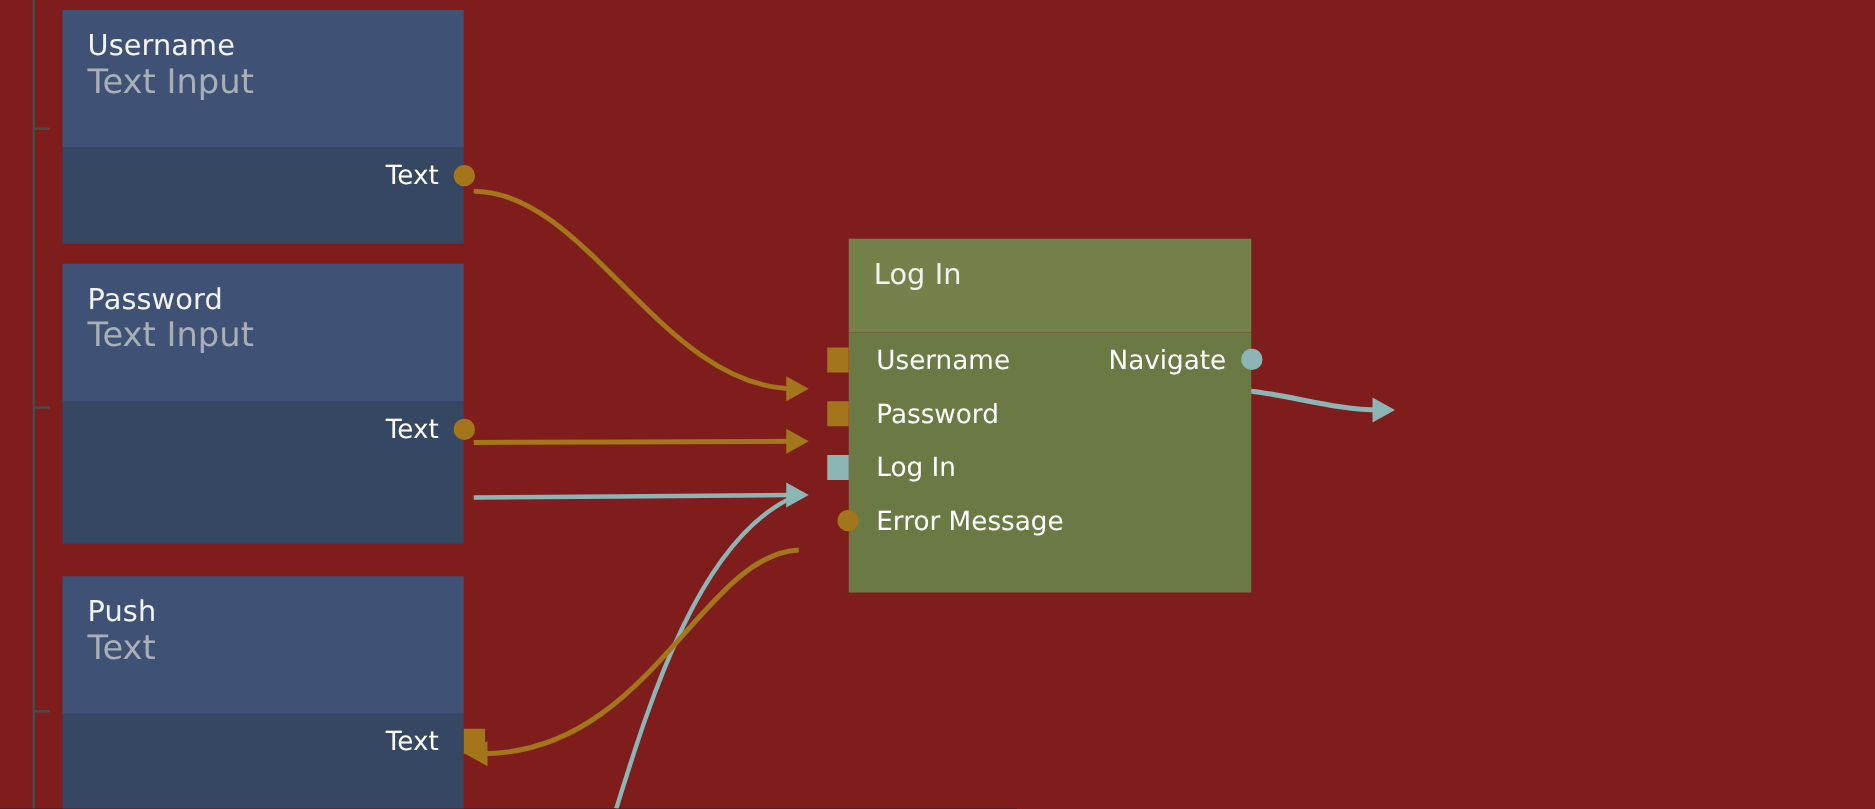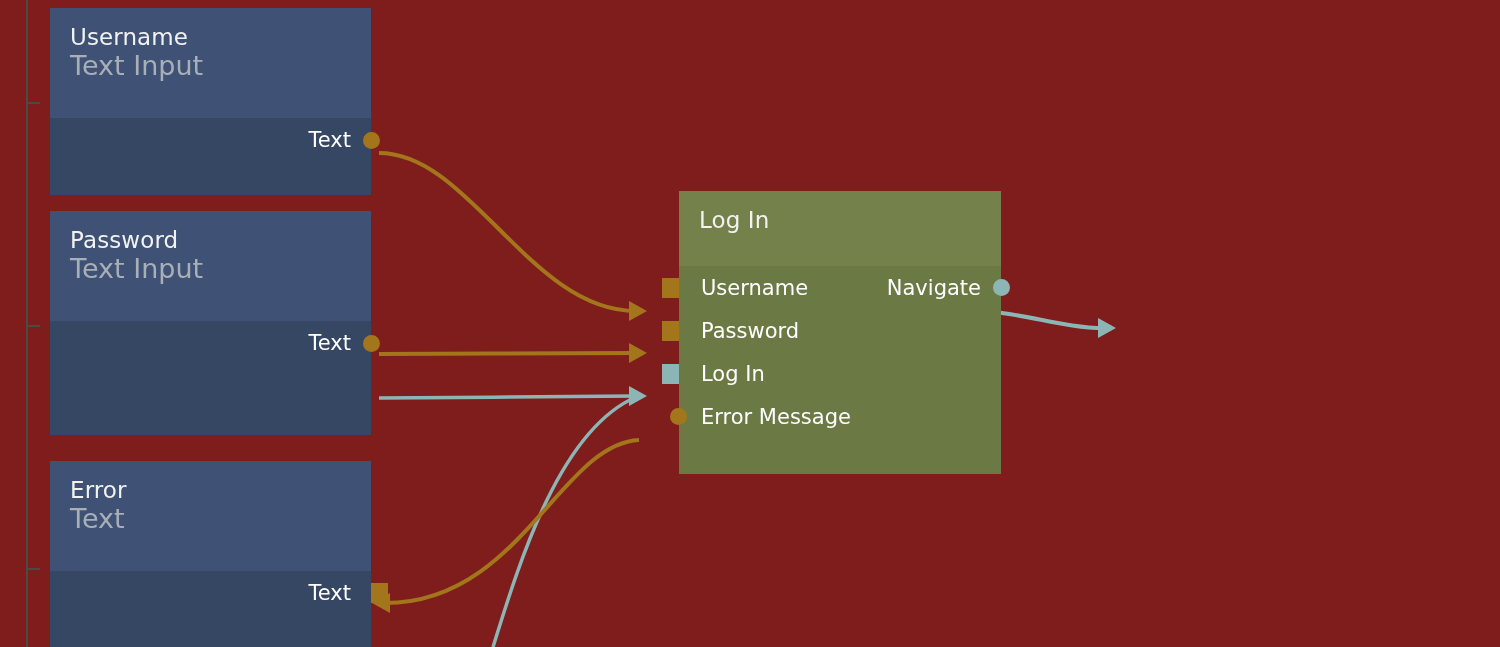--- a/index.html
+++ b/index.html
@@ -193,21 +193,21 @@
     <div class="node-body" style="height:114px;">
       <div class="port-row port-row-out" style="height:44px;">
         <span class="port-label">Text</span>
         <span class="port-dot port-dot-right c-data"></span>
       </div>
     </div>
   </div>
 
   <div class="node node-blue" style="left:50px; top:461px; width:321px;">
     <div class="node-header" style="height:110px;">
-      <div class="node-title">Error</div>
+      <div class="node-title">Push</div>
       <div class="node-subtitle">Text</div>
     </div>
     <div class="node-body" style="height:76px;">
       <div class="port-row port-row-out" style="height:44px;">
         <span class="port-label">Text</span>
         <span class="port-tri port-tri-out c-data"></span>
       </div>
     </div>
   </div>
 

